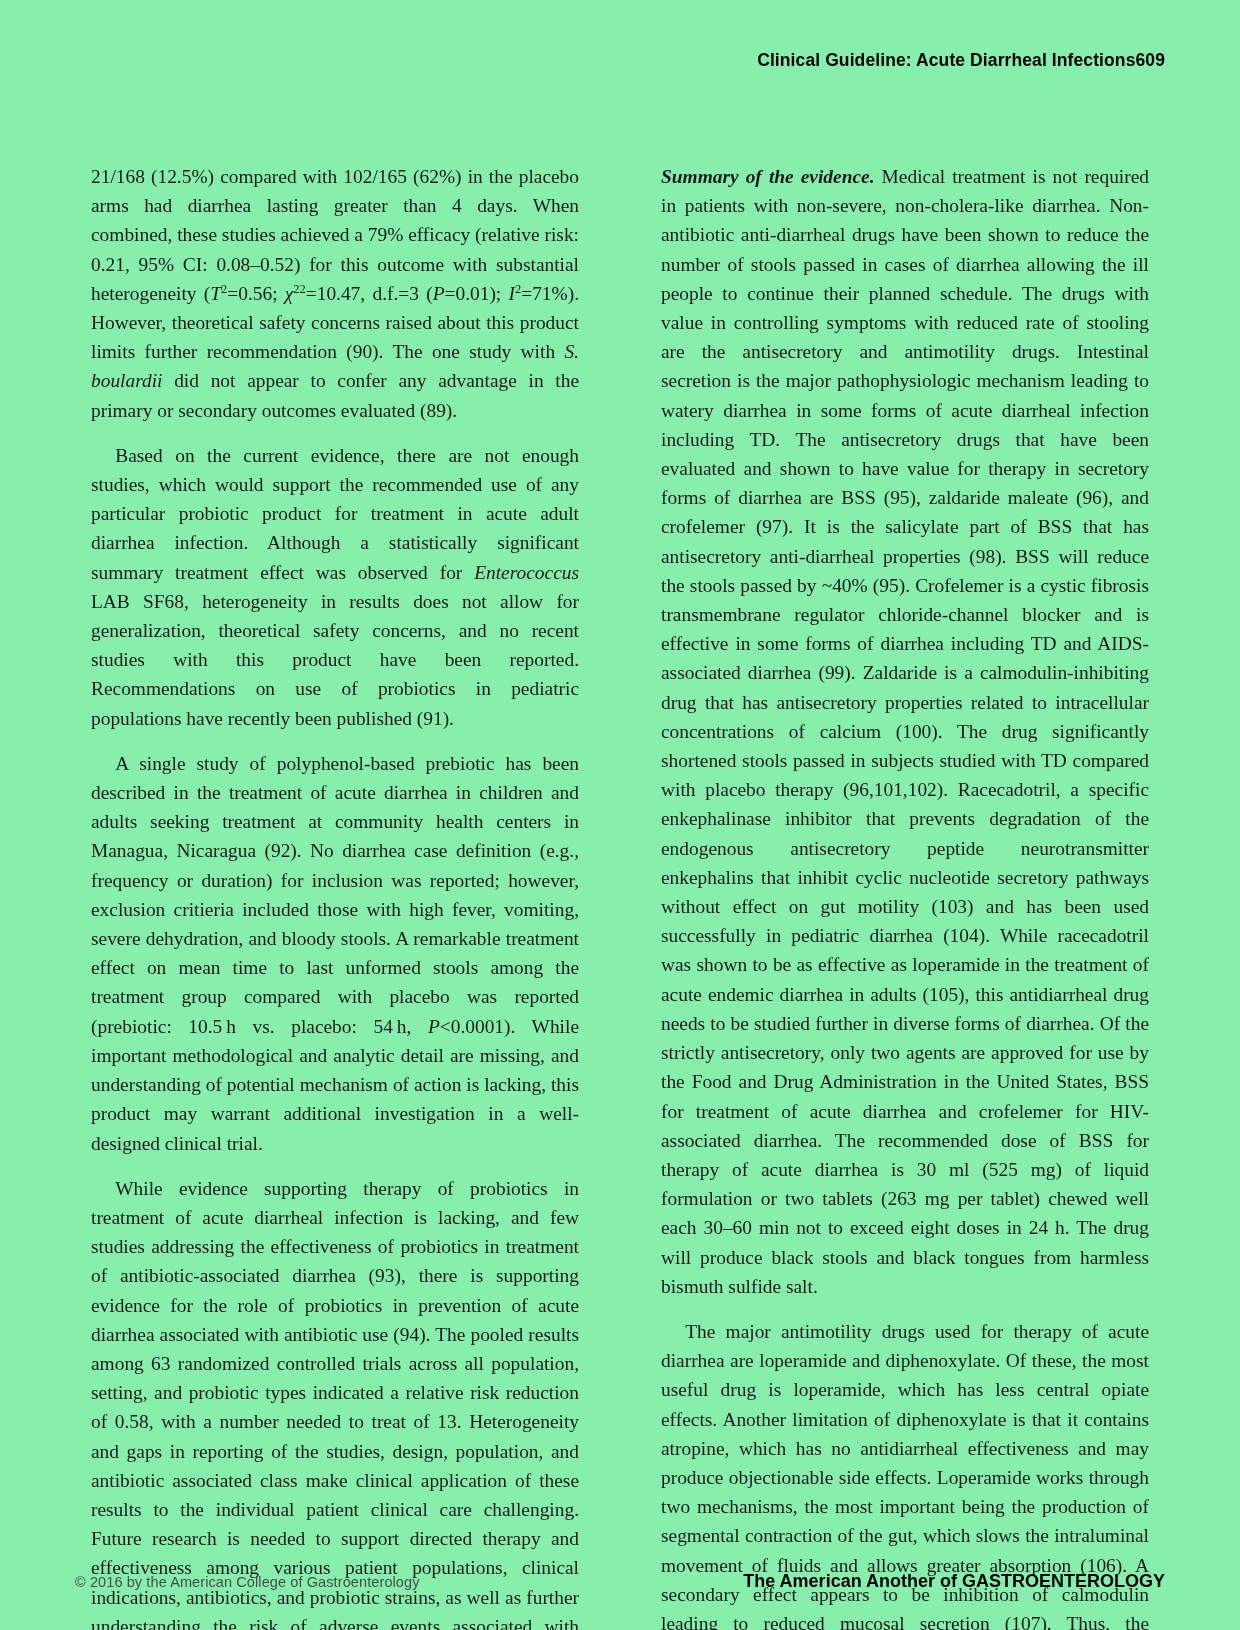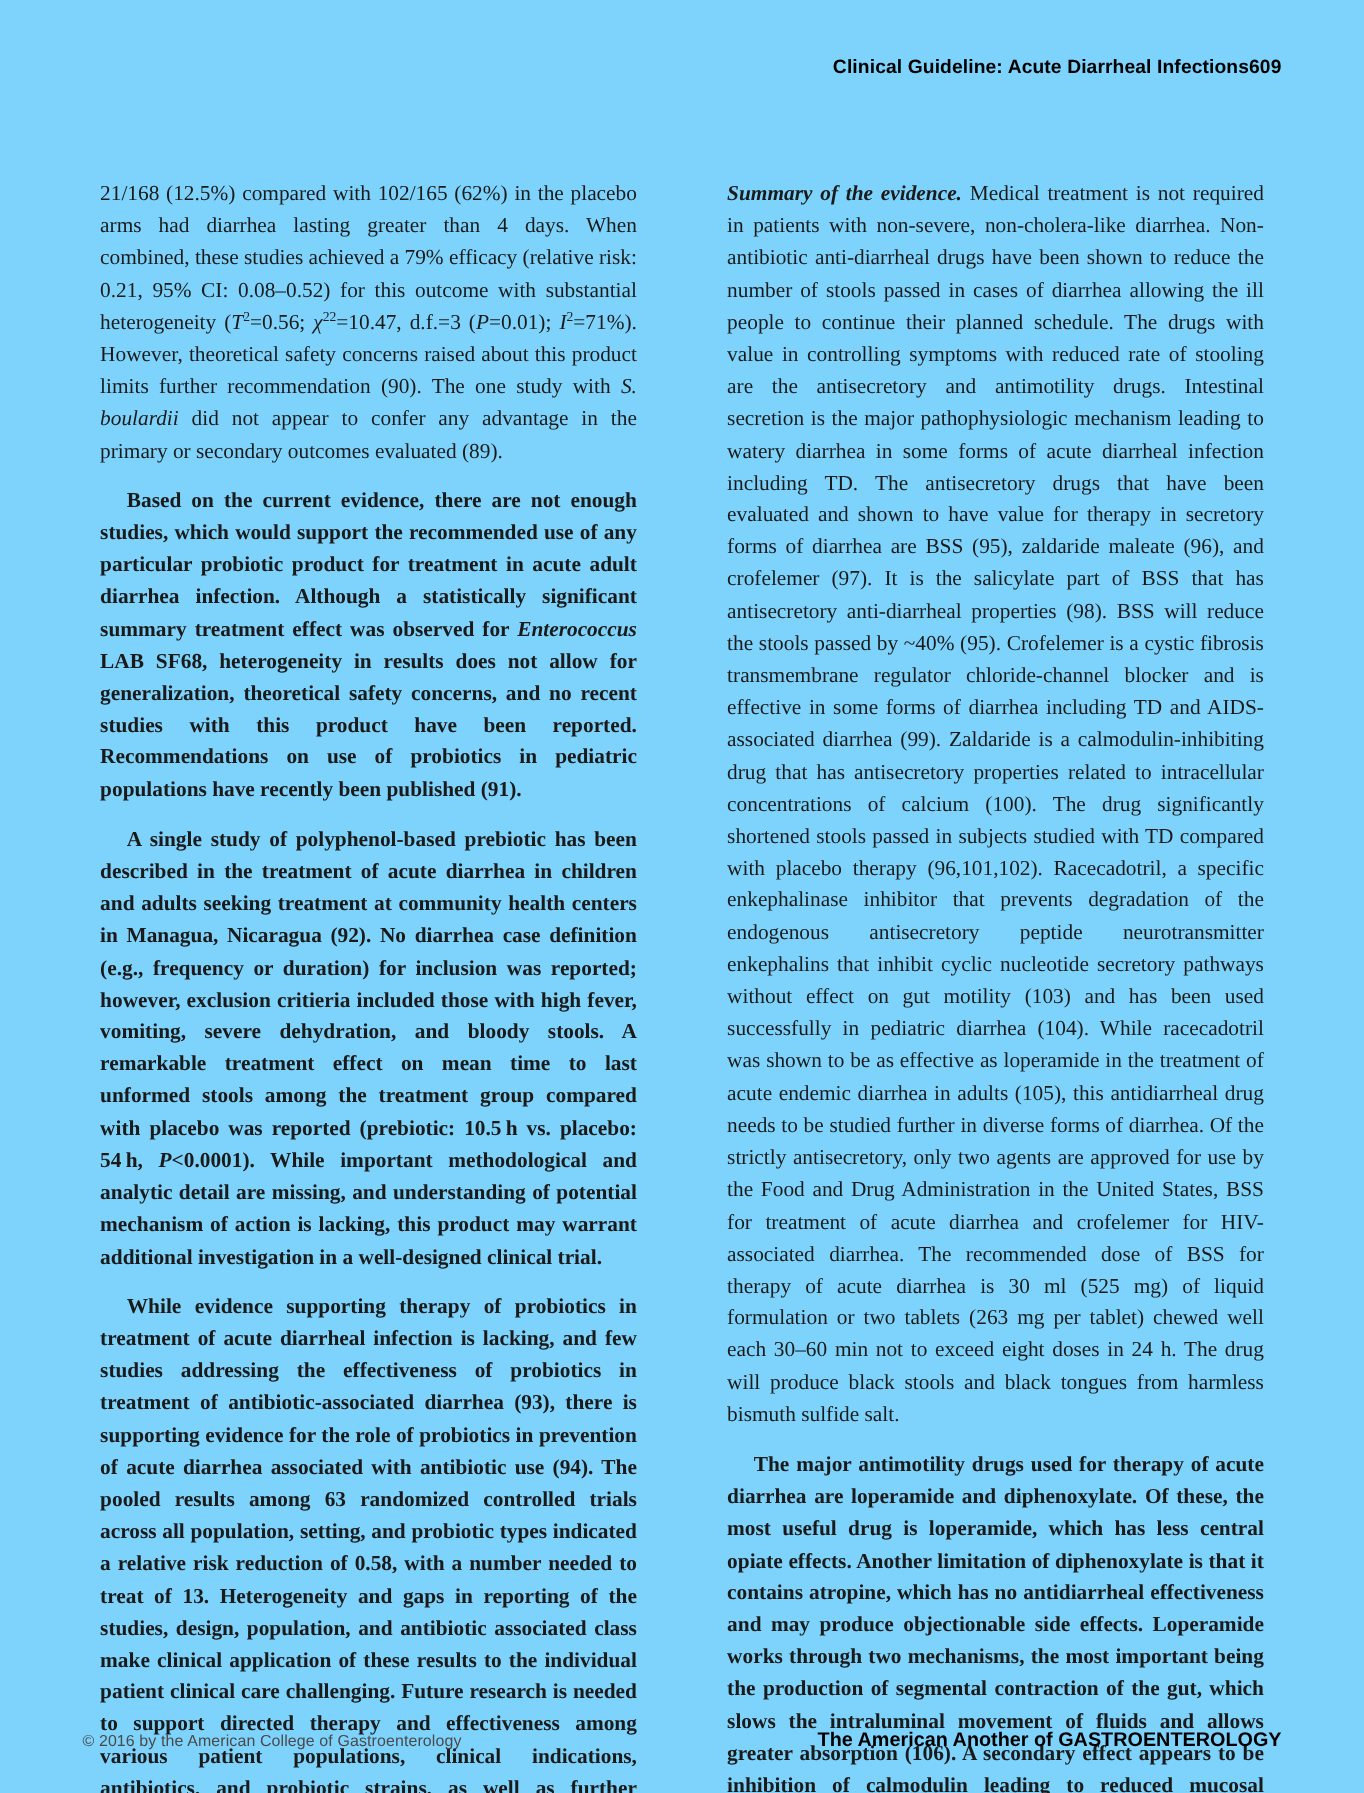--- a/index.html
+++ b/index.html
@@ -4,21 +4,21 @@
 <style>
   html, body {
     margin: 0;
     padding: 0;
     background: #ffffff;
   }
   .page {
     position: relative;
     width: 1240px;
     height: 1630px;
-    background: #7dd3fc;
+    background: #86efac;
     font-family: "Liberation Serif", "DejaVu Serif", serif;
     color: #1a1a1a;
     box-sizing: border-box;
     overflow: hidden;
   }
 
   
   .runhead {
     position: absolute;
     top: 50px;
@@ -55,21 +55,21 @@
 
   p.body {
     margin: 16px;
     font-size: 19.4px;
     line-height: 29.2px;
     text-align: justify;
     text-justify: inter-word;
     hyphens: none;
     -webkit-hyphens: none;
   }
-  p.body + p.body { text-indent: 1.25em; font-weight: bold; }
+  p.body + p.body { text-indent: 1.25em; }
   p.body.noindent { text-indent: 0; }
 
   sup {
     font-size: 0.64em;
     vertical-align: super;
     line-height: 0;
   }
   i, em { font-style: italic; }
 
   

